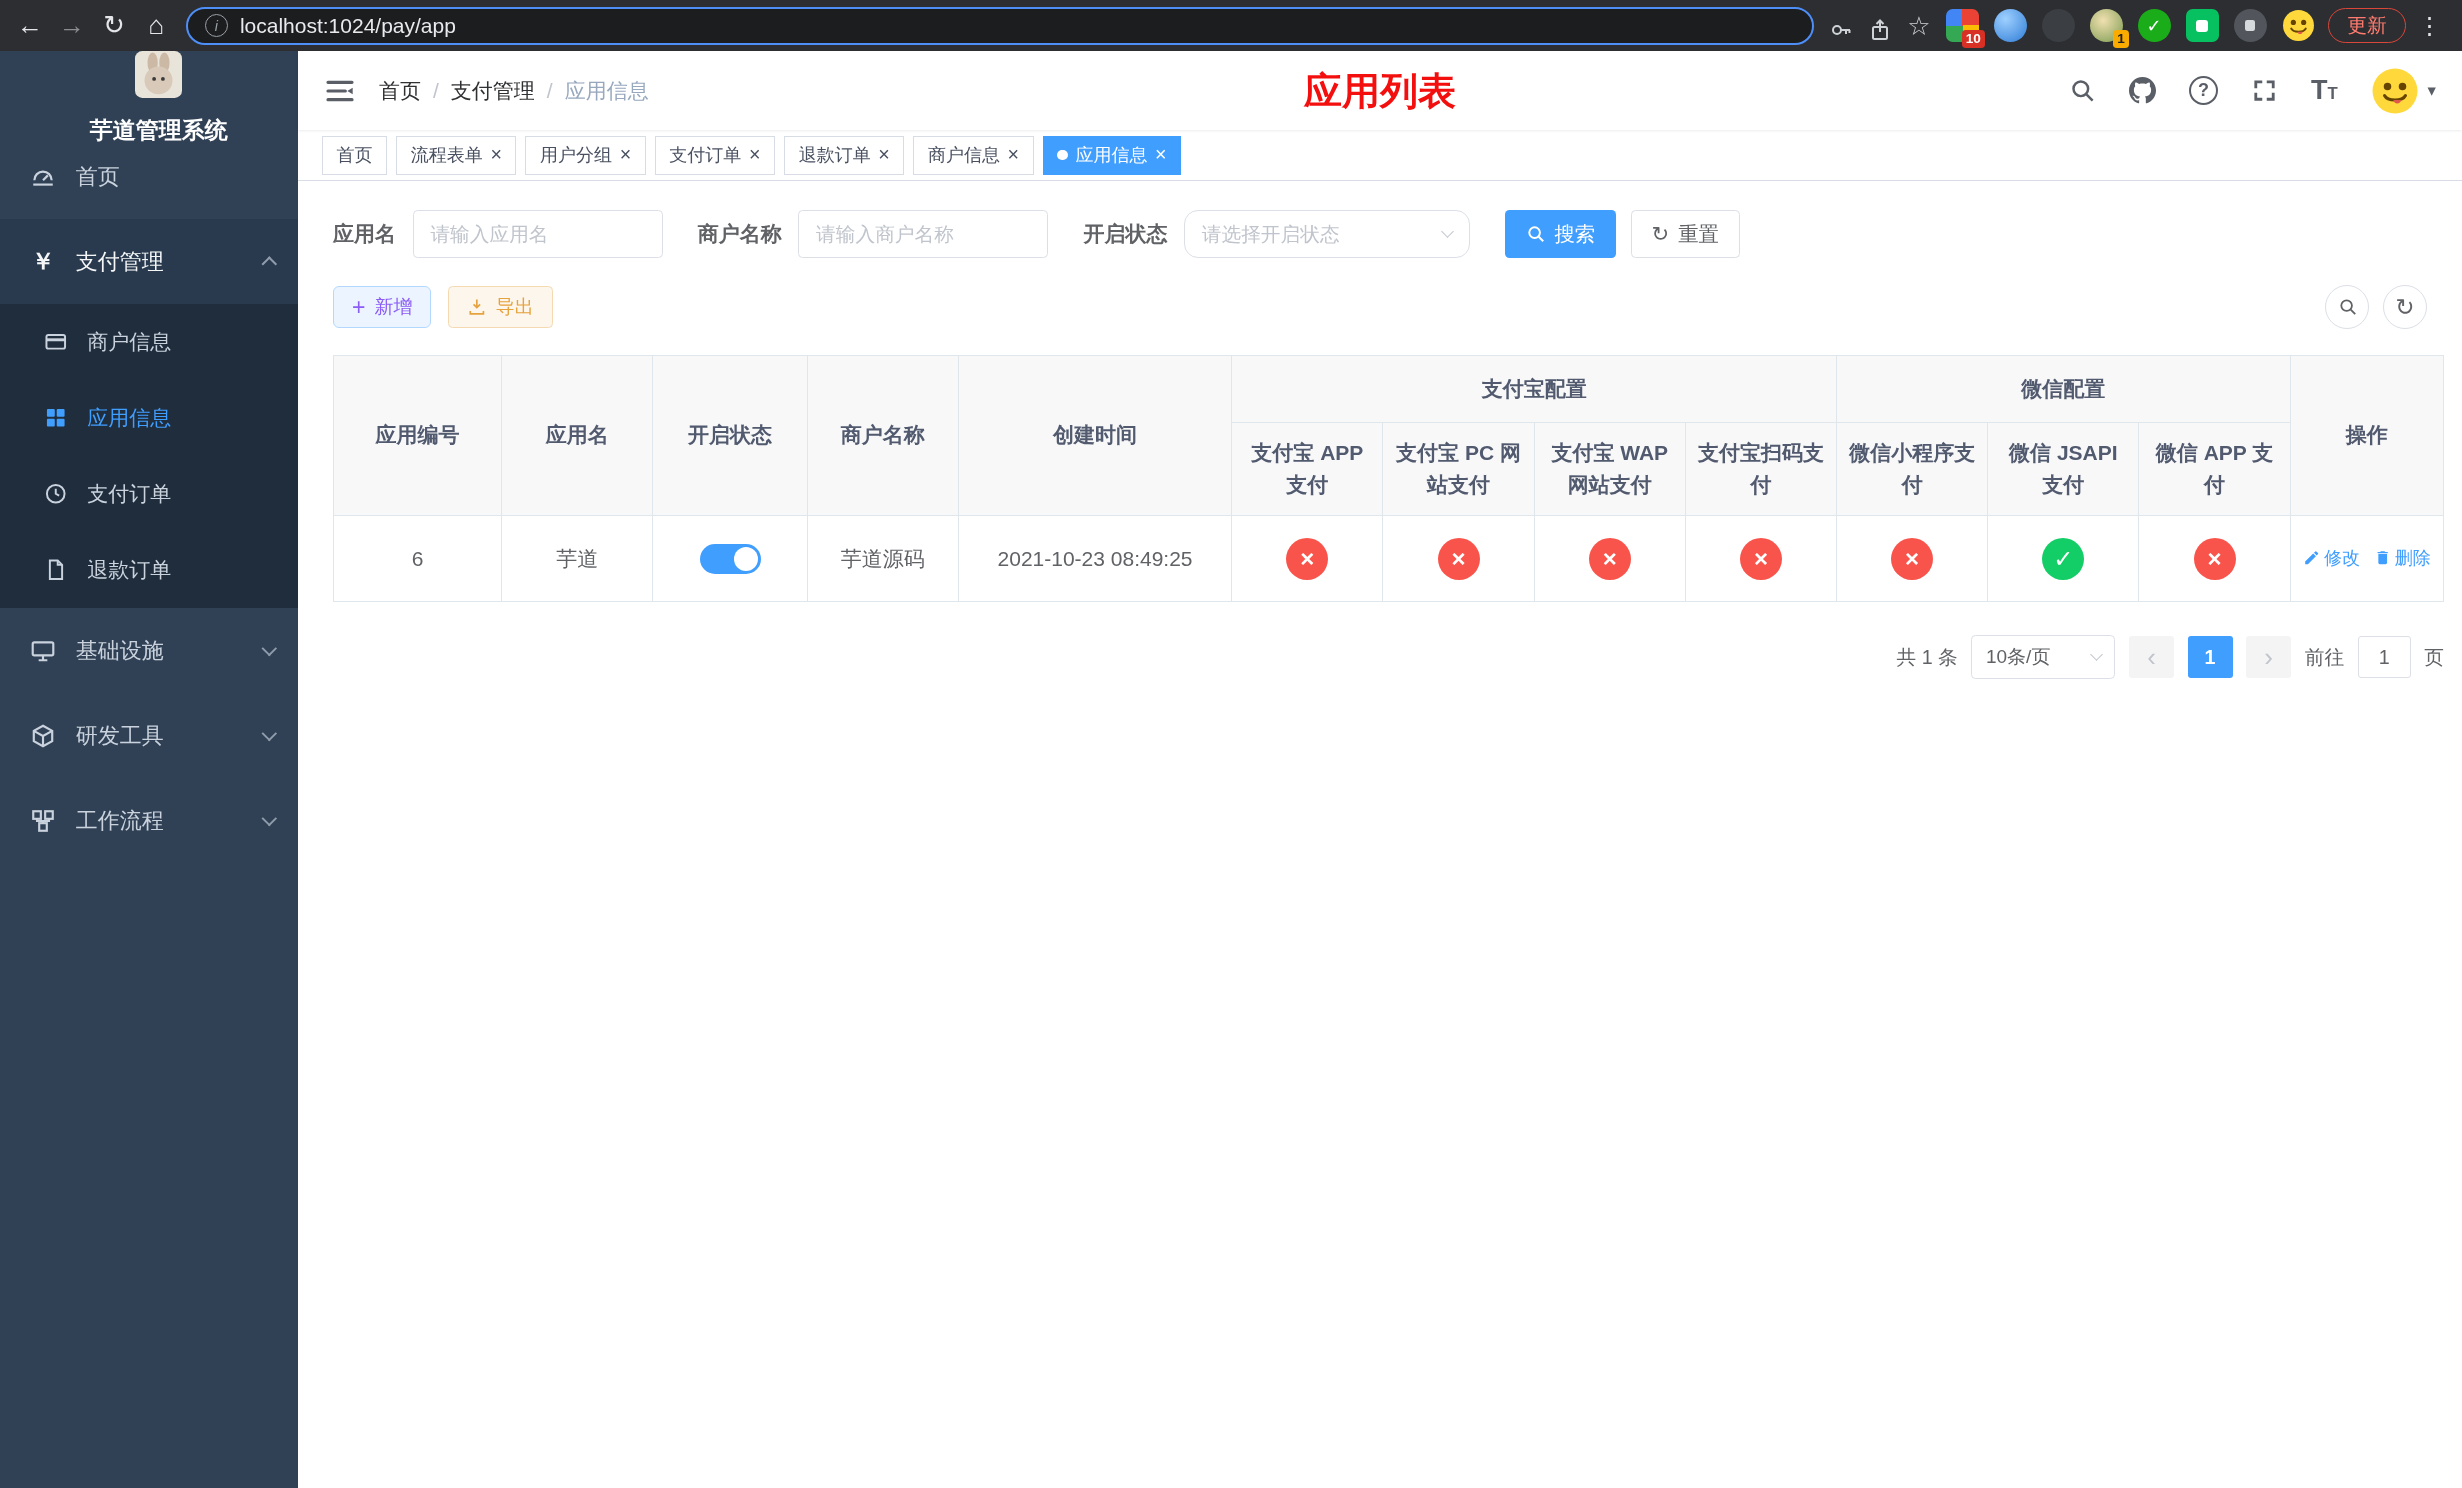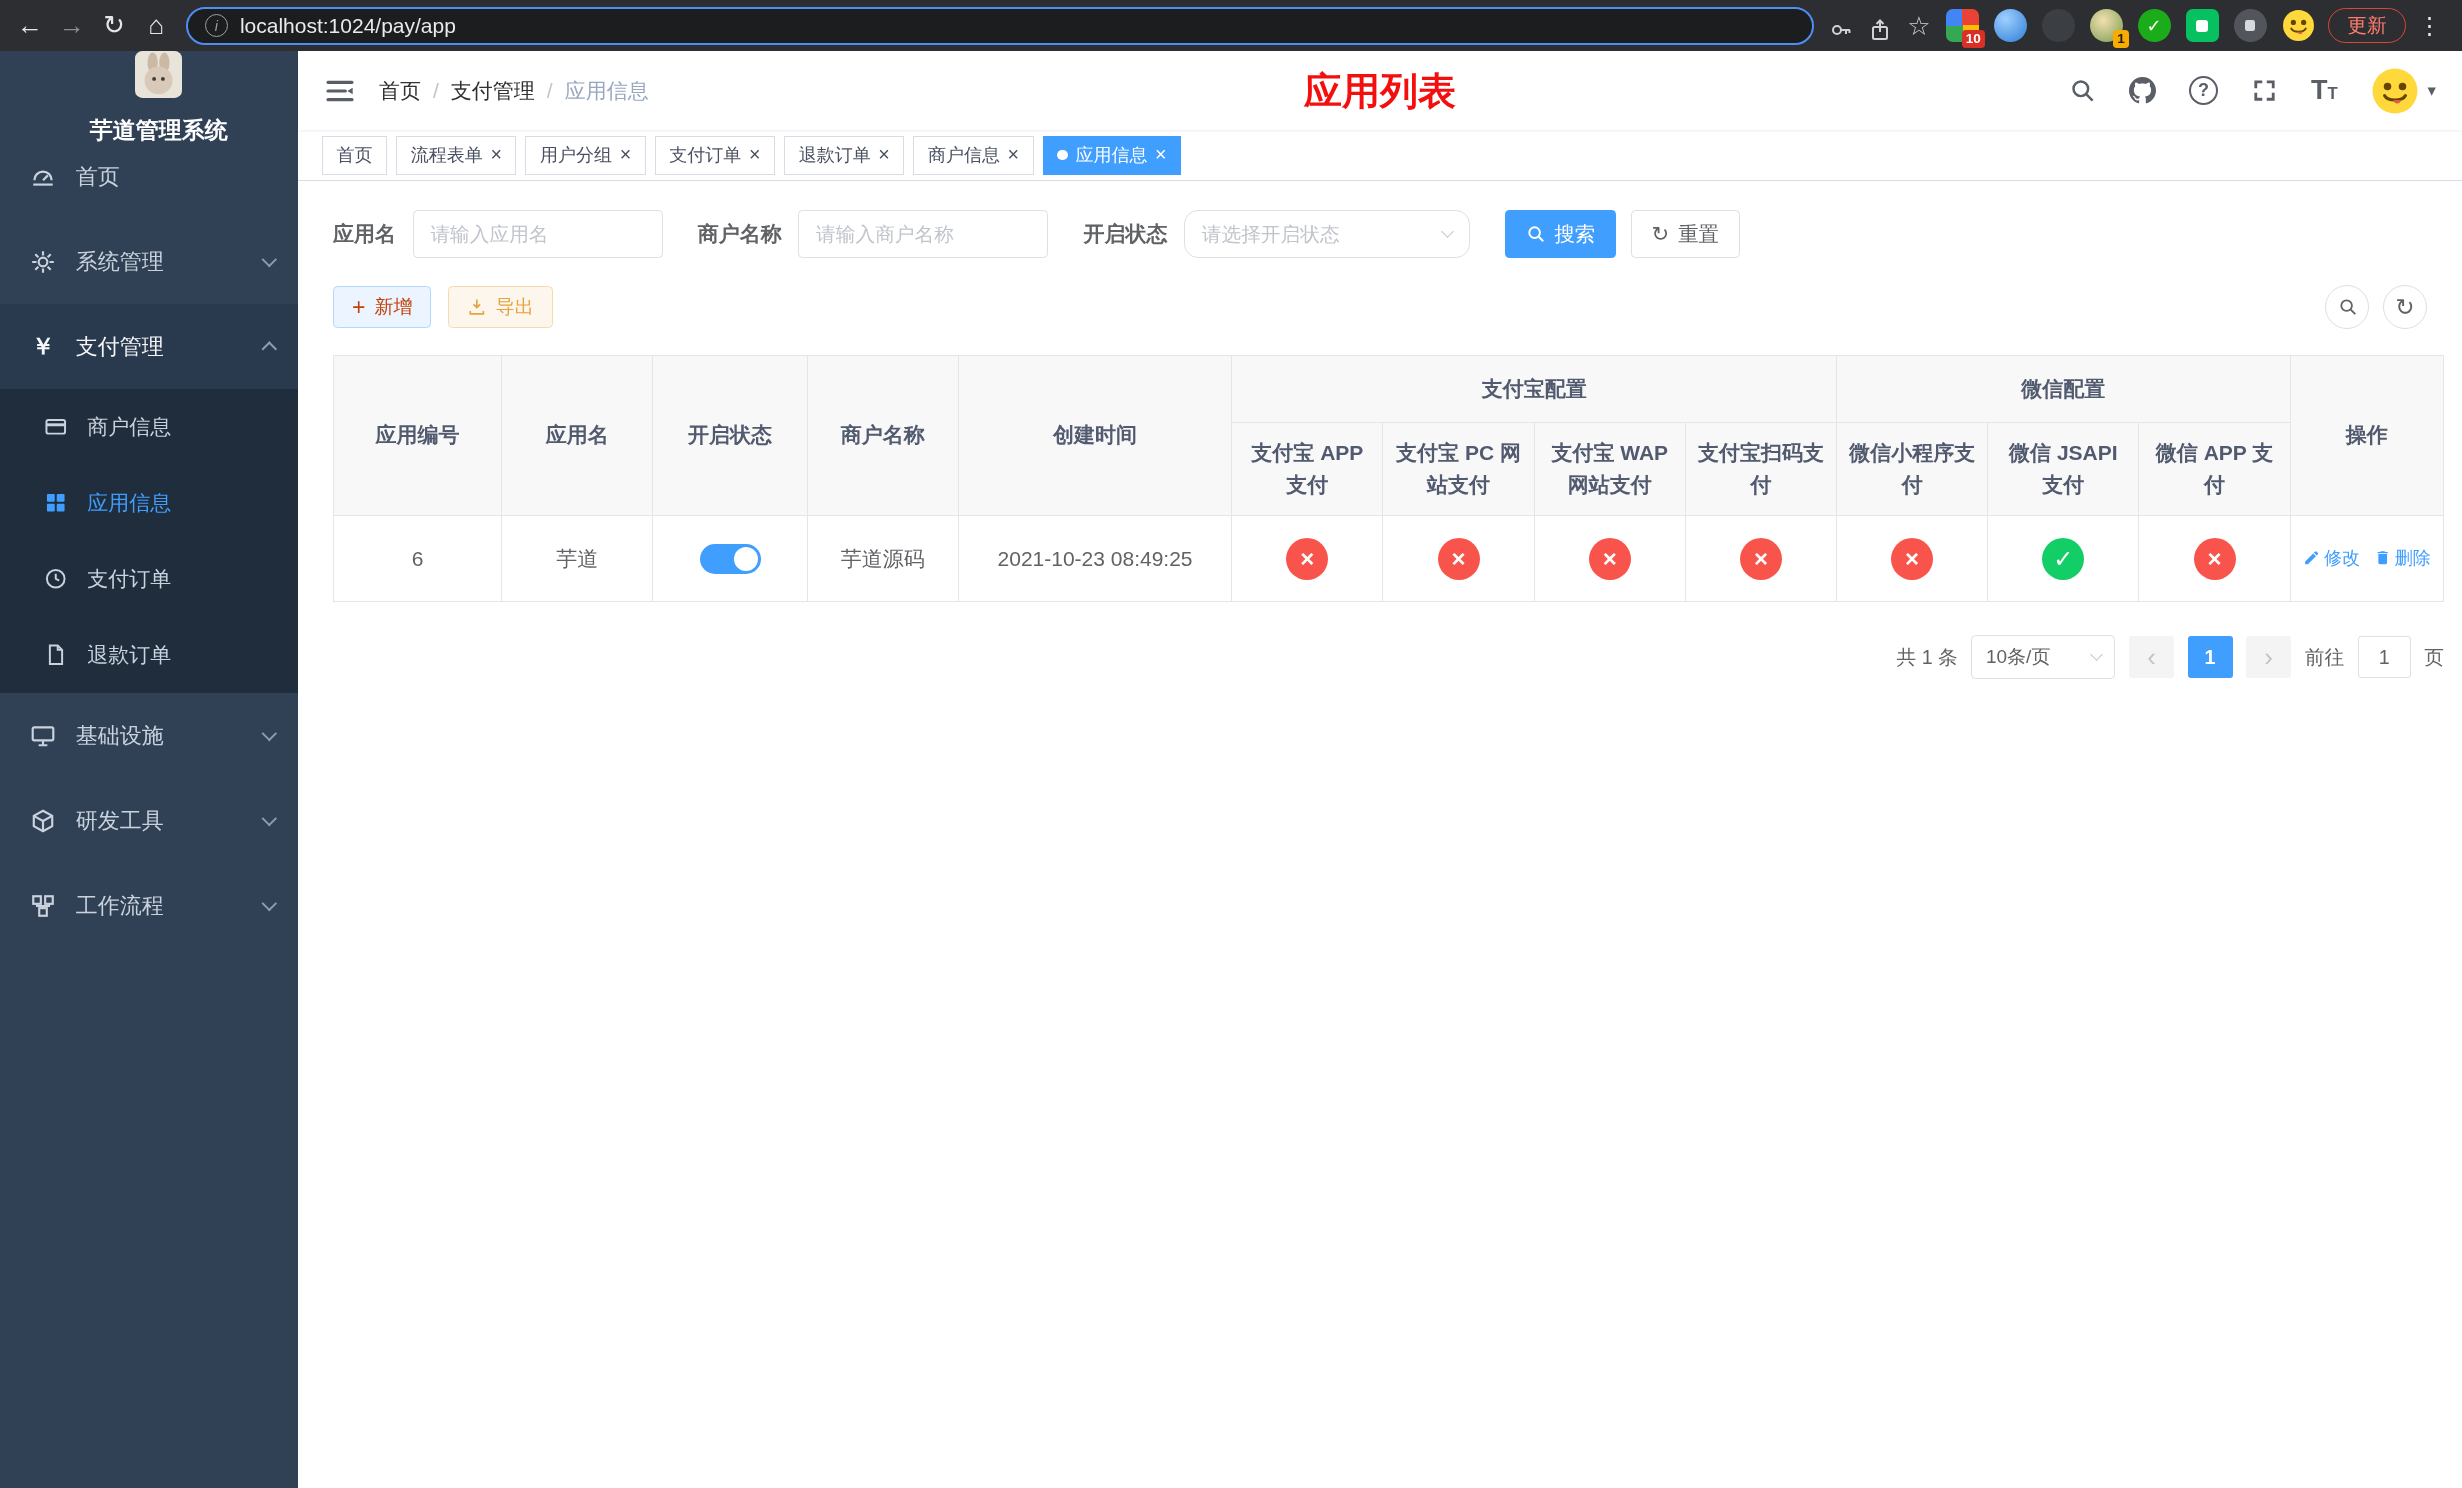--- a/index.html
+++ b/index.html
@@ -120,21 +120,21 @@
     display:flex; align-items:center; justify-content:space-between; background:#fff; cursor:pointer;}
   .sel-placeholder{ color:#c0c4cc; font-size:19.7px; }
   .sel-chevron{ width:9px; height:9px; border-right:1.9px solid #c0c4cc; border-bottom:1.9px solid #c0c4cc;
     transform:rotate(45deg); margin-top:-4.5px; flex:none;}
   .btn{ height:48px; border-radius:4.5px; display:inline-flex; align-items:center; justify-content:center;
     font-size:20.4px; padding:0 19.7px; gap:9px; border:0.8px solid transparent; white-space:nowrap;}
   .btn svg{ width:19.7px; height:19.7px; }
   .btn-primary{ background:#409eff; color:#fff; }
   .btn-default{ background:#fff; border-color:#dcdfe6; color:#606266; margin-left:15px;}
   .btn-default .g-refresh{ font-size:21px; }
-  .btn-plain-primary{ background:#ecf5ff; border-color:#b3d8ff; color:#c2410c; height:42px; font-size:19px; padding:0 18px;}
+  .btn-plain-primary{ background:#ecf5ff; border-color:#b3d8ff; color:#8b5cf6; height:42px; font-size:19px; padding:0 18px;border-radius:6px;}
   .btn-plain-primary .g-plus{ font-size:23px; line-height:1; }
   .btn-plain-warning{ background:#fdf6ec; border-color:#f5dab1; color:#e6a23c; height:42px; font-size:19px; padding:0 18px;}
   .toolbar{ margin-top:27px; display:flex; align-items:center; gap:16.7px; }
   .toolbar-right{ margin-left:auto; display:flex; gap:13.6px; }
   .icon-circle{ width:44px; height:44px; border-radius:50%; border:0.8px solid #dcdfe6; background:#fff;
     display:flex; align-items:center; justify-content:center; color:#606266; }
   .icon-circle svg{ width:19.7px; height:19.7px; }
   .icon-circle .g-refresh{ font-size:23px; }
 
   
@@ -231,28 +231,20 @@
     <span class="logo-title">芋道管理系统</span>
   </div>
   <nav>
     <div class="menu-item">
       <svg viewBox="0 0 24 24" fill="none" stroke="currentColor" stroke-width="2">
           <path d="M4 15a8 8 0 0116 0"></path>
           <path d="M12 15l4.5-4.5"></path>
           <path d="M3 19h18"></path>
         </svg>
       <span>首页</span>
-    </div>
-    <div class="menu-item">
-      <svg viewBox="0 0 24 24" fill="none" stroke="currentColor" stroke-width="2">
-          <circle cx="12" cy="12" r="4"></circle>
-          <path d="M12 2v4M12 18v4M2 12h4M18 12h4M4.9 4.9l2.8 2.8M16.3 16.3l2.8 2.8M19.1 4.9l-2.8 2.8M7.7 16.3l-2.8 2.8"></path>
-        </svg>
-      <span>系统管理</span>
-      <span class="chevron"></span>
     </div>
     <div class="menu-item parent-open">
       <span class="g-yen"></span>
       <span>支付管理</span>
       <span class="chevron up"></span>
     </div>
     <div class="submenu">
       <div class="menu-item">
         <svg viewBox="0 0 24 24" fill="none" stroke="currentColor" stroke-width="2">
             <rect x="2.5" y="5" width="19" height="14" rx="2"></rect>

